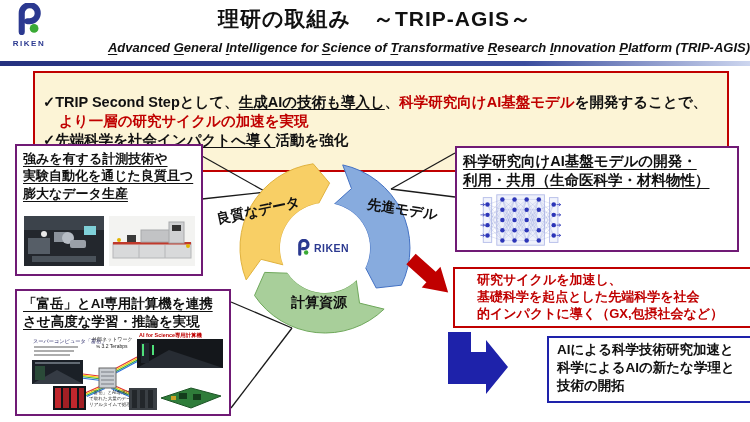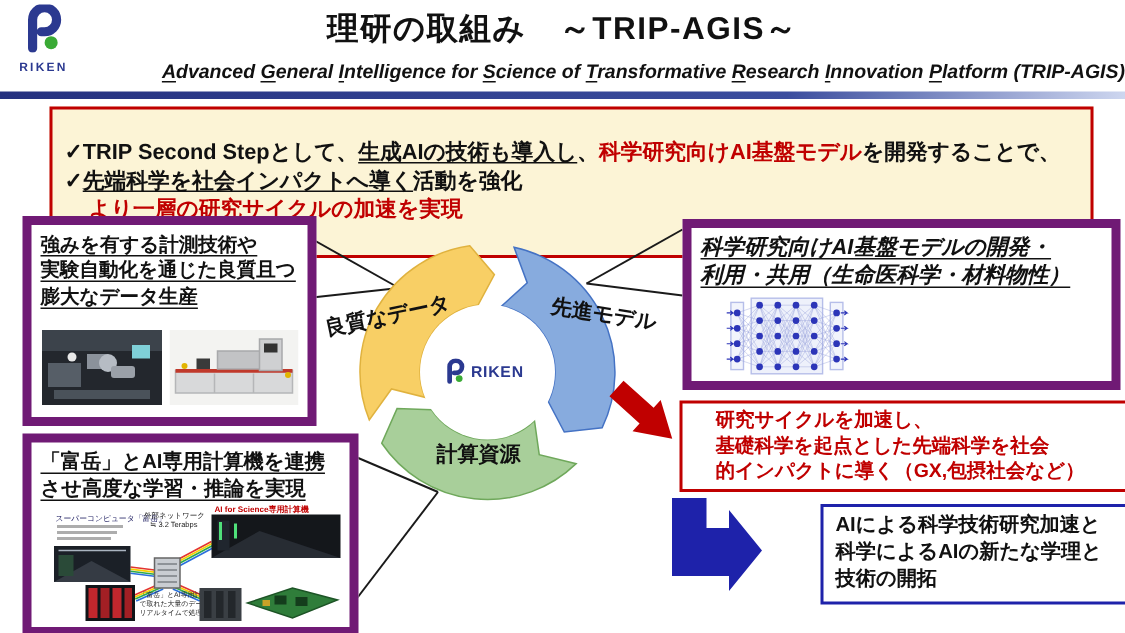--- a/index.html
+++ b/index.html
@@ -14,29 +14,29 @@
   .subtitle span.u{text-decoration:underline;text-underline-offset:2px;}
   .divider{left:0;top:61px;width:750px;height:5px;
            background:linear-gradient(90deg,#25317f 0%,#3b4d9e 70%,#cdd6ef 100%);}
   
   .summary{left:33px;top:71px;width:676px;height:57px;border:2.5px solid #C00000;background:#FCF4D6;
            padding:20px 8px;font-size:14.5px;font-weight:bold;line-height:1.32;}
   .summary .indent{padding-left:16px;}
   .summary span.red{color:#C00000;}
   .summary span.u{text-decoration:underline;text-underline-offset:2px;}
   
-  .bbox{border:6px solid #701a75;background:#fff;}
+  .bbox{border:2px solid #701a75;background:#fff;}
   .box-title{padding:4px 6px 0;font-weight:bold;text-decoration:underline;text-underline-offset:3px;
              line-height:1.33;white-space:pre-line;}
   .data-box{left:15px;top:144px;width:184px;height:128px;}
   .data-box .box-title{font-size:13px;}
   .compute-box{left:15px;top:289px;width:212px;height:123px;}
   .compute-box .box-title{font-size:13.5px;}
   .model-box{left:455px;top:146px;width:280px;height:102px;}
-  .model-box .box-title{font-size:14.5px;font-style:italic;}
+  .model-box .box-title{font-size:14.5px;}
   .impact-box{left:453px;top:267px;width:275px;height:53px;border:2.5px solid #C00000;background:#fff;
               color:#C00000;font-weight:bold;font-size:13px;line-height:1.32;padding:2px 22px;white-space:pre-line;}
   .outcome-box{left:507px;top:336px;width:210px;height:57px;border:2px solid #1E22AA;background:#fff;
                font-weight:bold;font-size:13.5px;line-height:1.33;padding:3px 8px;white-space:pre-line;margin-left:40px;}
   
   .cyc-label{font-size:14px;font-weight:bold;white-space:nowrap;}
   #lbl-data{left:216px;top:202px;transform:rotate(-12deg);}
   #lbl-model{left:367px;top:201px;transform:rotate(9deg);}
   #lbl-compute{left:291px;top:294px;}
   .center-logo{left:296px;top:239px;display:flex;align-items:center;gap:3px;}
@@ -57,22 +57,22 @@
     </svg>
     <div class="logo-word">RIKEN</div>
   </div>
 
   <div class="abs title">理研の取組み　～TRIP-AGIS～</div>
   <div class="abs subtitle"><span class="u">A</span><span>dvanced </span><span class="u">G</span><span>eneral </span><span class="u">I</span><span>ntelligence for </span><span class="u">S</span><span>cience of </span><span class="u">T</span><span>ransformative </span><span class="u">R</span><span>esearch </span><span class="u">I</span><span>nnovation </span><span class="u">P</span><span>latform (TRIP-AGIS)</span></div>
   <div class="abs divider"></div>
 
   <div class="abs summary">
     <div class="line"><span>✓</span><span>TRIP Second Stepとして、</span><span class="u">生成AIの技術も導入し</span><span>、</span><span class="red">科学研究向けAI基盤モデル</span><span>を開発することで、</span></div>
+    <div class="line indent"><span class="red">より一層の研究サイクルの加速を実現</span></div>
     <div class="line"><span>✓</span><span class="u">先端科学を社会インパクトへ導く</span><span>活動を強化</span></div>
-    <div class="line indent"><span class="red">より一層の研究サイクルの加速を実現</span></div>
   </div>
 
   <svg class="abs overlay" viewBox="0 0 750 422">
 
     <g stroke="#1a1a1a" stroke-width="1.3">
       <line x1="202" y1="156" x2="266" y2="192"></line>
       <line x1="202" y1="199" x2="266" y2="192"></line>
       <line x1="231" y1="302" x2="292" y2="328"></line>
       <line x1="231" y1="408" x2="292" y2="328"></line>
       <line x1="455" y1="153" x2="391" y2="189"></line>

